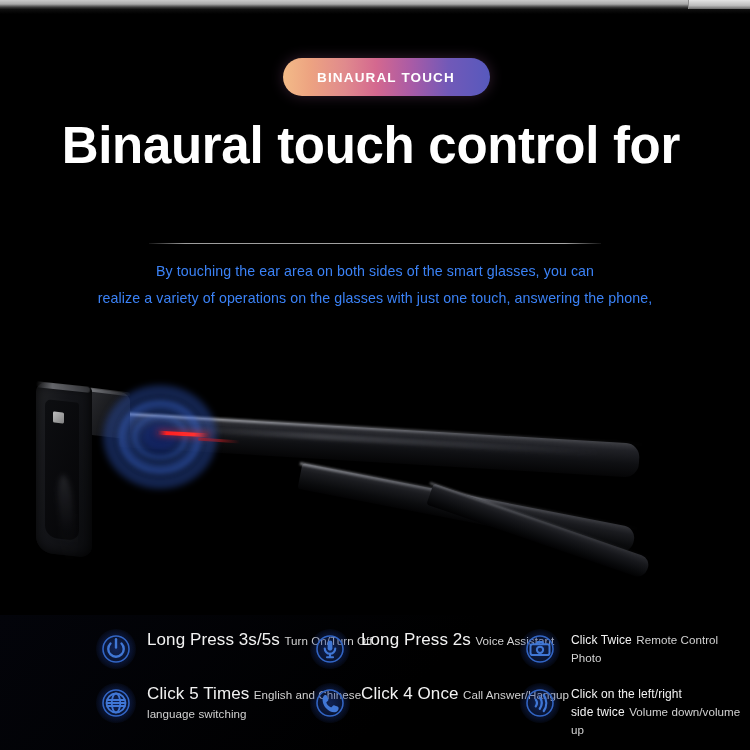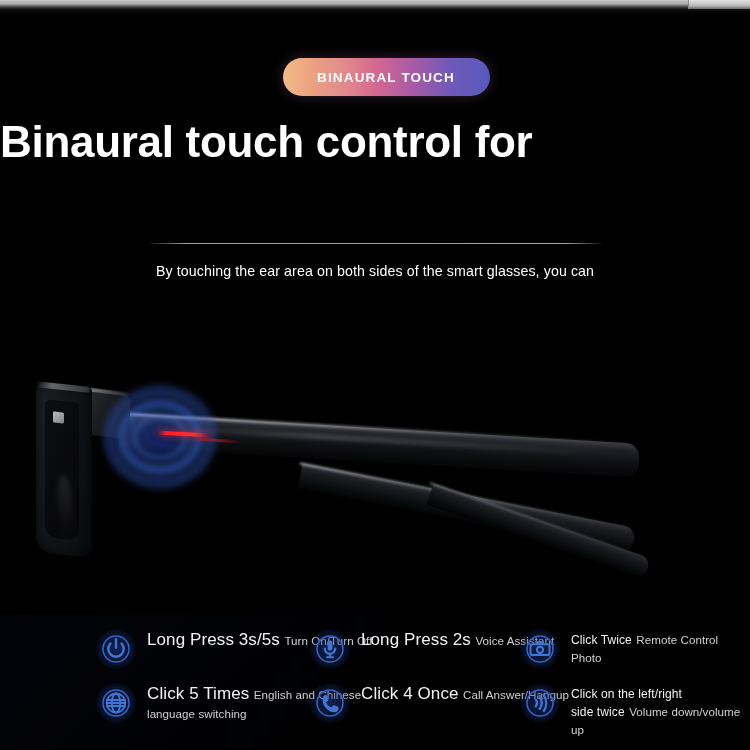--- a/index.html
+++ b/index.html
@@ -59,42 +59,42 @@
     font-size:13.5px;
     font-weight:bold;
     letter-spacing:1.15px;
     color:#ffffff;
     white-space:nowrap;
   }
 
   
   .headline {
     position:absolute; top:116px; left:0; width:680px;
-    text-align:left;
+    text-align:right;
     color:#ffffff;
-    font-size:44px;
+    font-size:51px;
     font-weight:bold;
     line-height:1.16;
     letter-spacing:-0.3px;
   }
   .headline-line { display:block; }
 
   
   .divider {
     position:absolute; top:243px; left:149px;
     width:452px; height:1px;
     background:linear-gradient(90deg,rgba(130,130,130,0.15) 0%,rgba(165,165,165,0.95) 8%,rgba(175,175,175,0.95) 92%,rgba(130,130,130,0.15) 100%);
   }
 
   
   .paragraph {
     position:absolute; top:258px; left:30px;
     width:690px;
     text-align:center;
-    color:#ffffff;
+    color:#3b82f6;
     font-size:14.2px;
     line-height:1.92;
     letter-spacing:0.1px;
   }
   .paragraph-line { display:block; }
 
   
   .stage {
     position:absolute; top:355px; left:0;
     width:750px; height:245px;
@@ -336,20 +336,21 @@
   </div>
 
   <h1 class="headline">
     <span class="headline-line">Binaural touch control for</span>
   </h1>
 
   <div class="divider"></div>
 
   <p class="paragraph">
     <span class="paragraph-line">By touching the ear area on both sides of the smart glasses, you can</span>
+    <span class="paragraph-line">realize a variety of operations on the glasses with just one touch, answering the phone,</span>
   </p>
 
   <div class="stage">
     <div class="temple-upper"></div>
     <div class="temple-upper-edge"></div>
     <div class="temple-upper-gloss"></div>
 
     <div class="temple-lower"></div>
     <div class="temple-lower-edge"></div>
 

